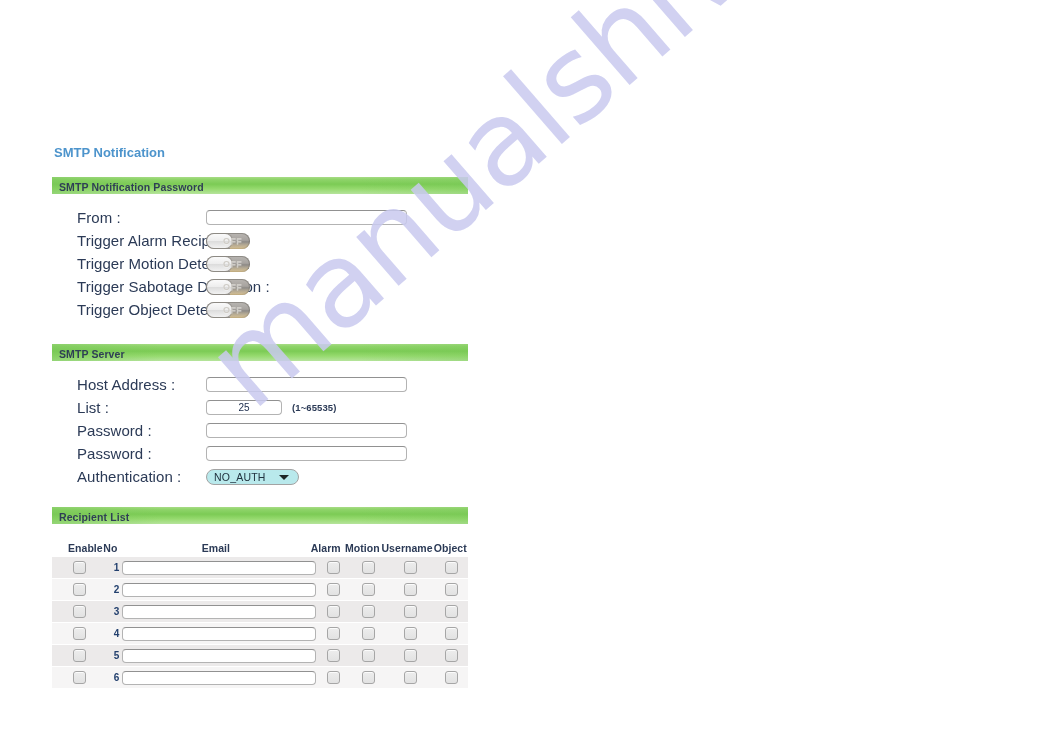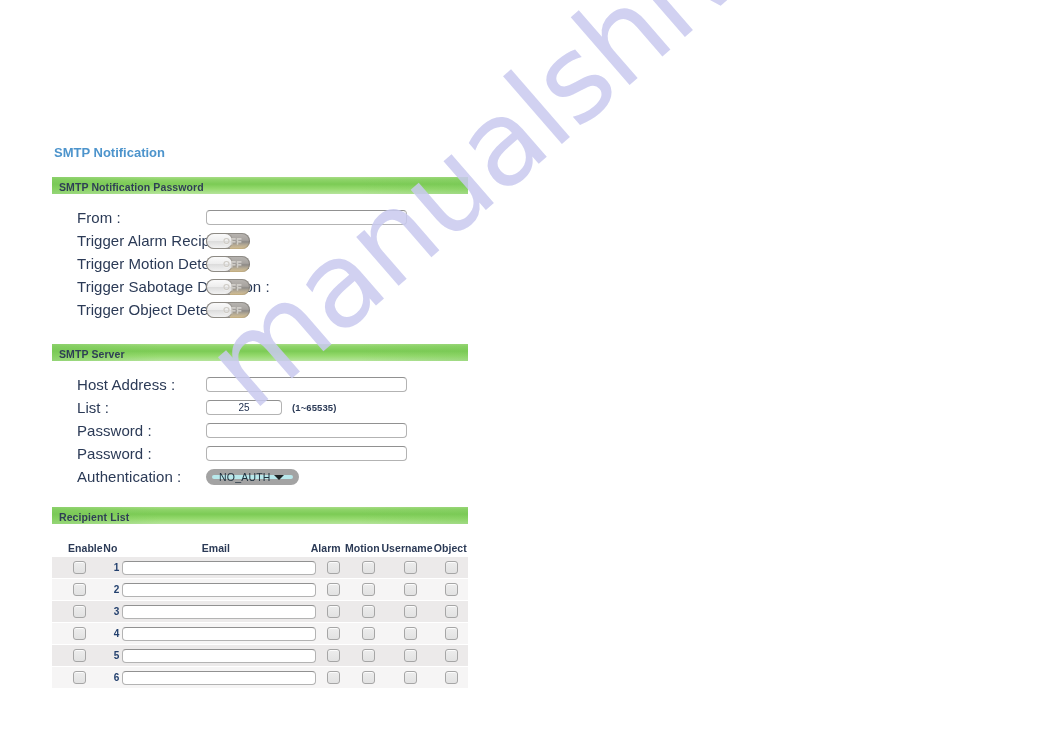--- a/index.html
+++ b/index.html
@@ -182,21 +182,21 @@
     height: 7px;
     background: linear-gradient(to top, rgba(214,186,126,0.75), rgba(214,186,126,0));
     border-radius: 0 0 8px 0;
   }
 
   
   .dropdown {
     position: relative;
     width: 93px;
     height: 16px;
-    border: 6px solid #a3a3a3;
+    border: 1px solid #a3a3a3;
     border-radius: 9px;
     background: #b9e9ec;
     display: flex;
     align-items: center;
     box-sizing: border-box;
   }
   .dropdown .dd-value {
     font-size: 10.5px;
     color: #21323f;
     padding-left: 7px;

